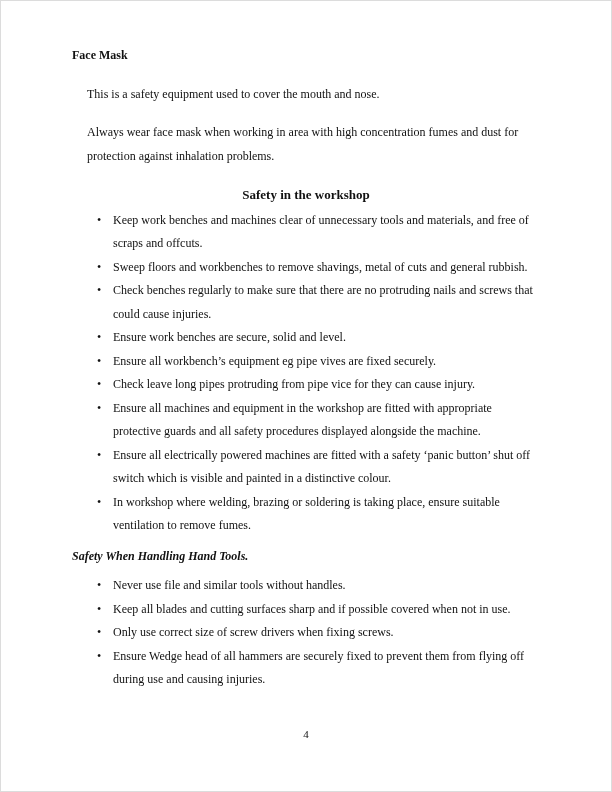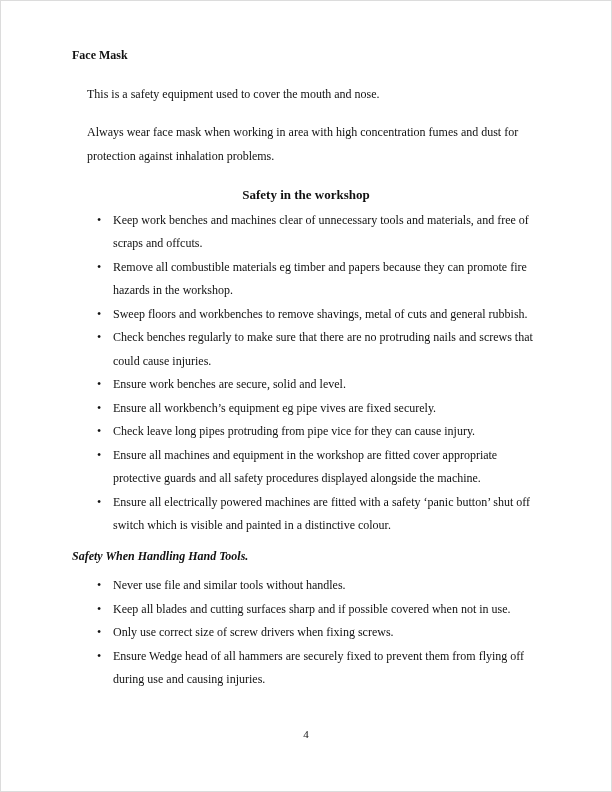--- a/index.html
+++ b/index.html
@@ -79,36 +79,36 @@
 
   <p class="body-para">Always wear face mask when working in area with high concentration fumes and dust for protection against inhalation problems.</p>
 
 
   <h2 class="heading-center">Safety in the workshop</h2>
 
   <ul class="bullet-list">
 
       <li class="bullet-item">Keep work benches and machines clear of unnecessary tools and materials, and free of scraps and offcuts.</li>
 
-      <li class="bullet-item">Remove all combustible materials eg timber and papers because they can promote fire hazards in the workshop.</li>
 
       <li class="bullet-item">Sweep floors and workbenches to remove shavings, metal of cuts and general rubbish.</li>
 
       <li class="bullet-item">Check benches regularly to make sure that there are no protruding nails and screws that could cause injuries.</li>
 
       <li class="bullet-item">Ensure work benches are secure, solid and level.</li>
 
       <li class="bullet-item">Ensure all workbench’s equipment eg pipe vives are fixed securely.</li>
 
       <li class="bullet-item">Check leave long pipes protruding from pipe vice for they can cause injury.</li>
 
-      <li class="bullet-item">Ensure all machines and equipment in the workshop are fitted cover appropriate protective guards and all safety procedures displayed alongside the machine.</li>
+      <li class="bullet-item">Ensure all machines and equipment in the workshop are fitted with appropriate protective guards and all safety procedures displayed alongside the machine.</li>
 
       <li class="bullet-item">Ensure all electrically powered machines are fitted with a safety ‘panic button’ shut off switch which is visible and painted in a distinctive colour.</li>
 
+      <li class="bullet-item">In workshop where welding, brazing or soldering is taking place, ensure suitable ventilation to remove fumes.</li>
     </ul>
 
   <h2 class="heading-left spaced-top">Safety When Handling Hand Tools.</h2>
 
   <ul class="bullet-list">
 
       <li class="bullet-item">Never use file and similar tools without handles.</li>
 
       <li class="bullet-item">Keep all blades and cutting surfaces sharp and if possible covered when not in use.</li>
 

